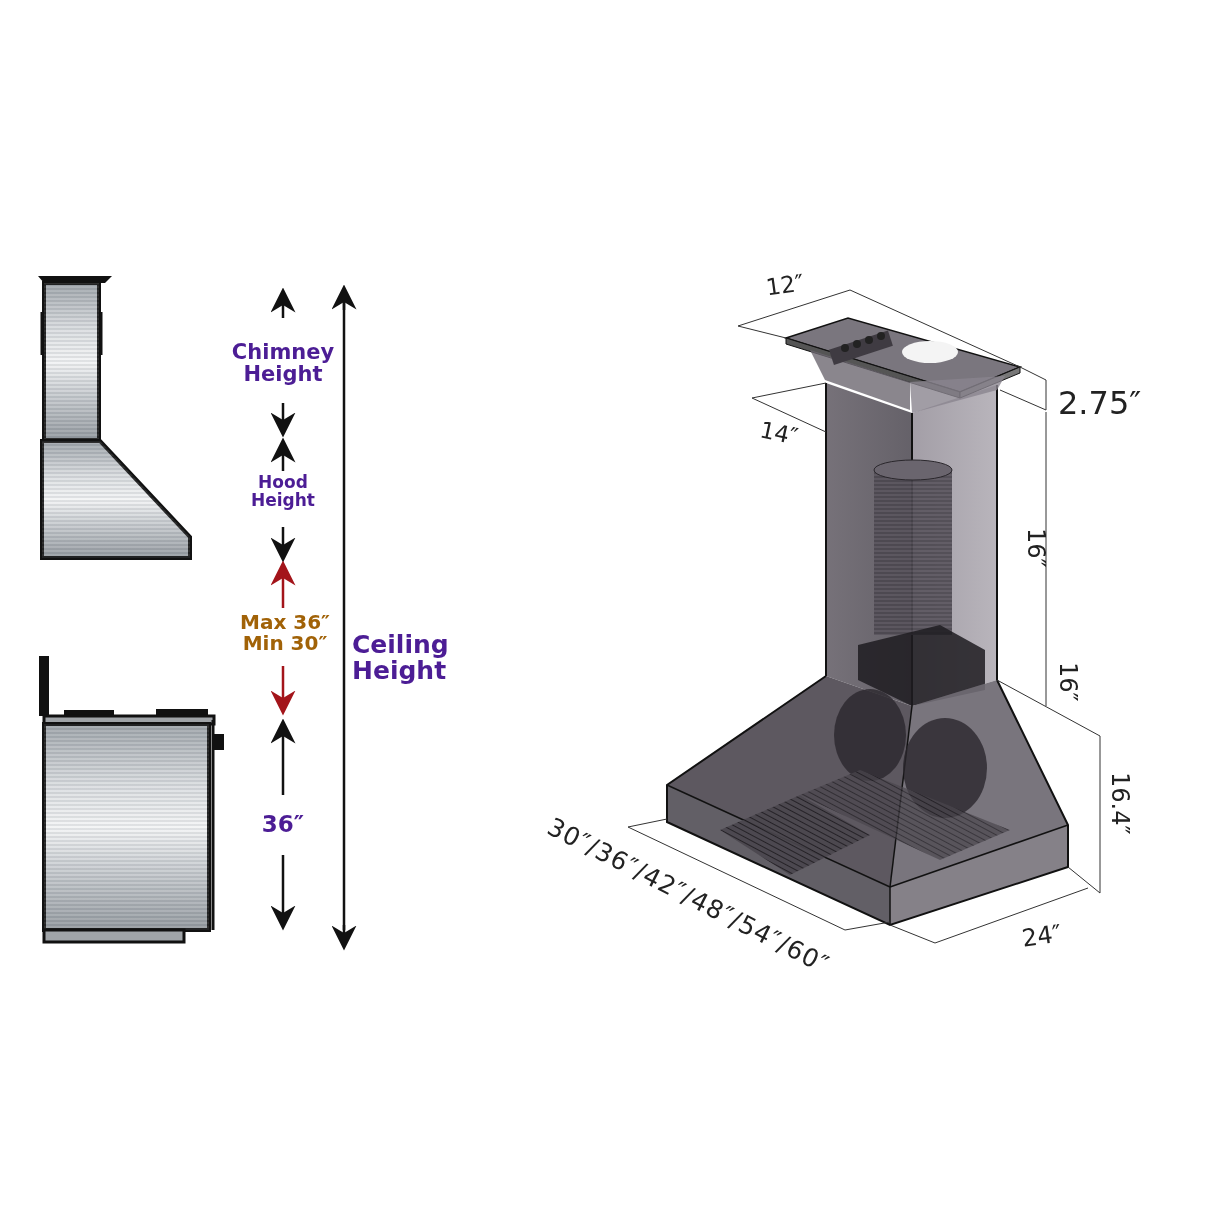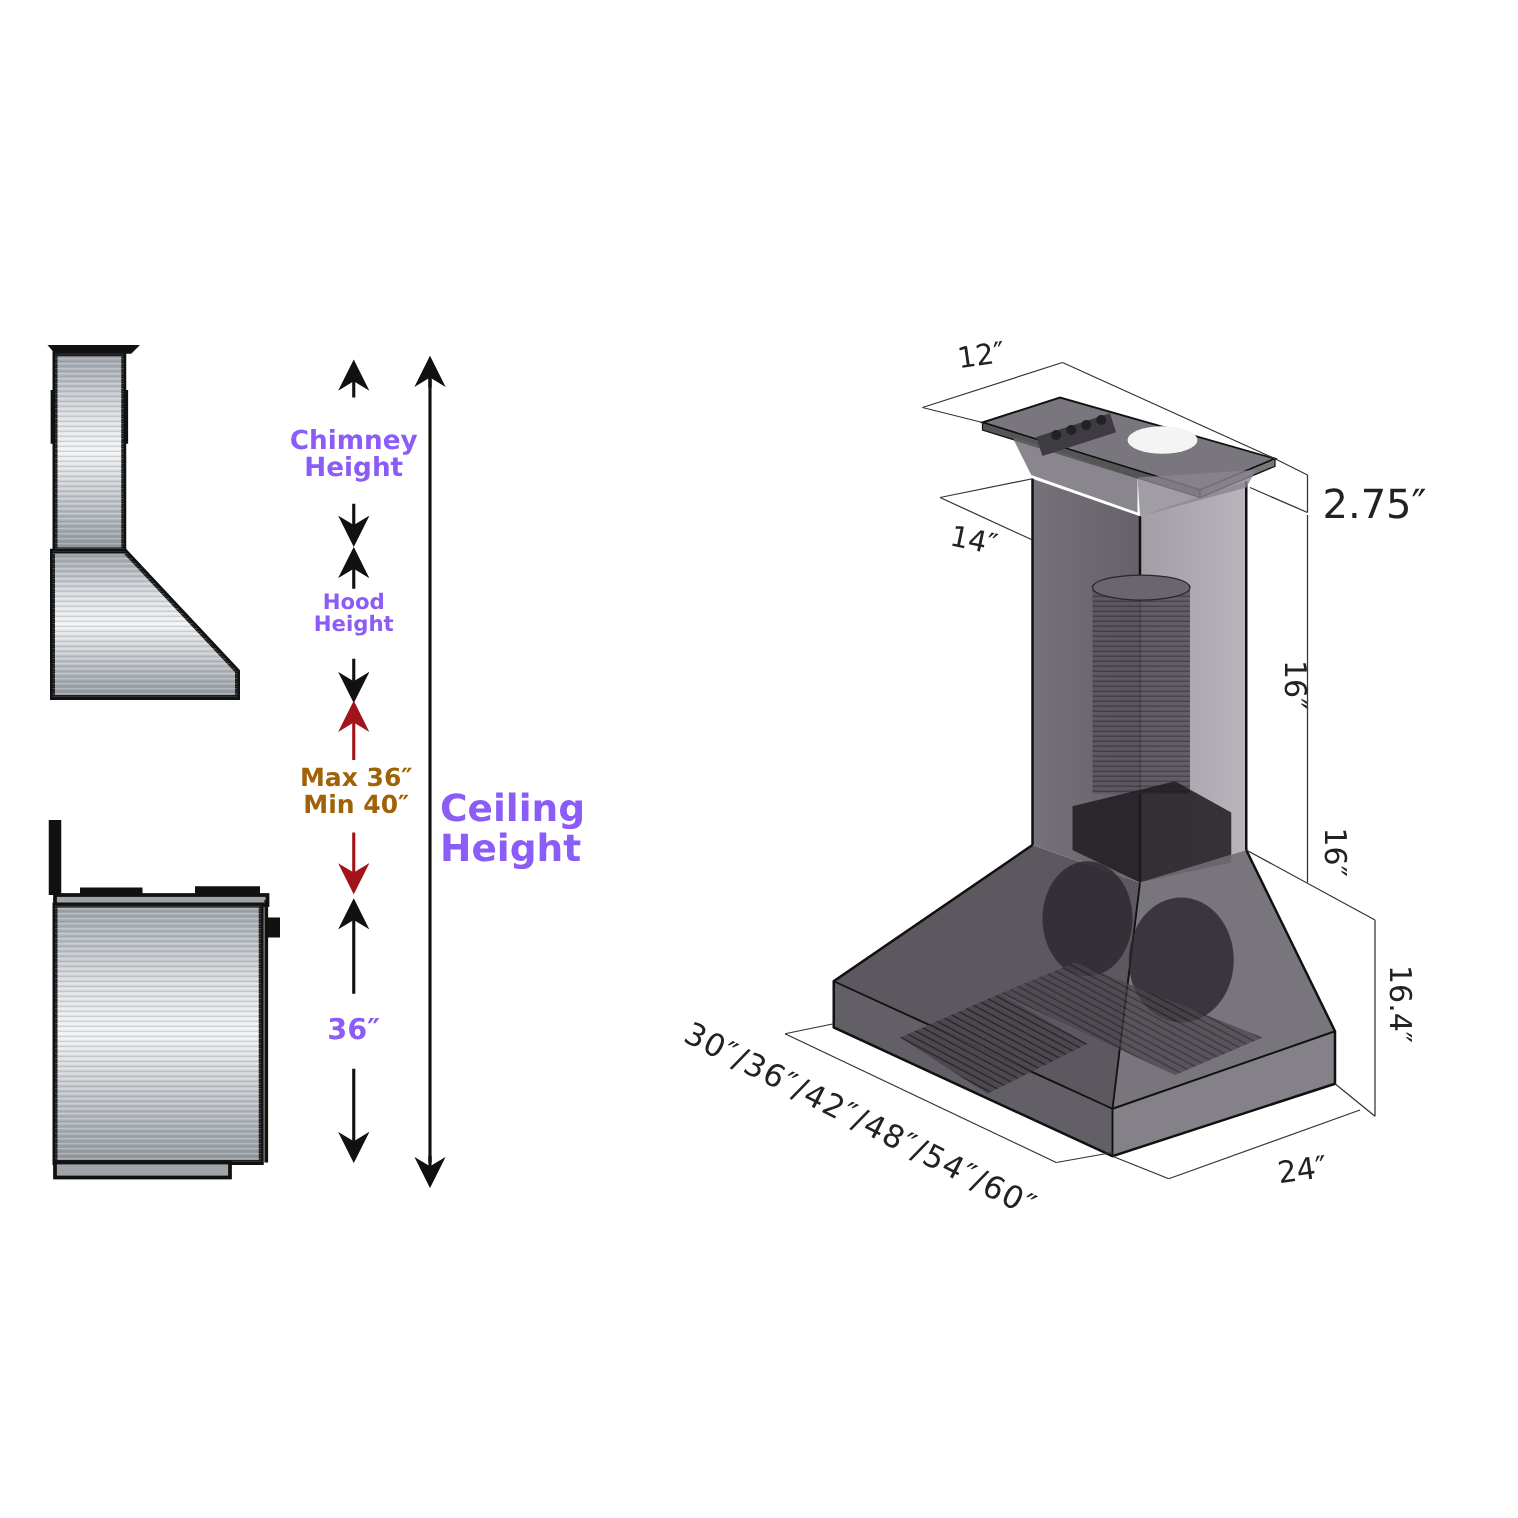--- a/index.html
+++ b/index.html
@@ -1,17 +1,17 @@
 <!DOCTYPE html>
 <html><head>
 <meta charset="utf-8">
 <style>
   html, body { margin: 0; padding: 0; background: #ffffff; }
   body { width: 1214px; height: 1214px; position: relative; overflow: hidden; font-family: "DejaVu Sans", sans-serif; }
-  .lbl-left { position: absolute; font-family: "DejaVu Sans", sans-serif; font-weight: bold; color: #8b5cf6; text-align: center; line-height: 1.05; }
+  .lbl-left { position: absolute; font-family: "DejaVu Sans", sans-serif; font-weight: bold; color: #4c1d95; text-align: center; line-height: 1.05; }
   .lbl-red { color: #a16207; }
   .dim { position: absolute; font-family: "DejaVu Sans", sans-serif; font-weight: normal; color: #222; white-space: nowrap; }
   svg { position: absolute; left: 0; top: 0; }
 </style>
 </head>
 <body>
 
 <svg width="1214" height="1214" viewBox="0 0 1214 1214">
   <defs>
     <linearGradient id="steel" x1="0" y1="0" x2="0" y2="1">
@@ -82,24 +82,24 @@
 <div class="lbl-left" style="left:222px; top:341px; width:122px; font-size:21px;">
   <div>Chimney</div>
   <div>Height</div>
 </div>
 <div class="lbl-left" style="left:222px; top:474px; width:122px; font-size:17px;">
   <div>Hood</div>
   <div>Height</div>
 </div>
 <div class="lbl-left lbl-red" style="left:226px; top:612px; width:118px; font-size:20px;">
   <div>Max 36″</div>
-  <div>Min 40″</div>
+  <div>Min 30″</div>
 </div>
 <div class="lbl-left" style="left:243px; top:812px; width:80px; font-size:23px;">36″</div>
-<div class="lbl-left" style="left:352px; top:632px; width:110px; font-size:30px; text-align:left;">
+<div class="lbl-left" style="left:352px; top:632px; width:110px; font-size:25px; text-align:left;">
   <div>Ceiling</div>
   <div>Height</div>
 </div>
 
 <svg width="1214" height="1214" viewBox="0 0 1214 1214">
   <defs>
     <linearGradient id="glassL" x1="0" y1="0" x2="1" y2="0">
       <stop offset="0" stop-color="#6f6a72"></stop>
       <stop offset="1" stop-color="#5d5961"></stop>
     </linearGradient>

